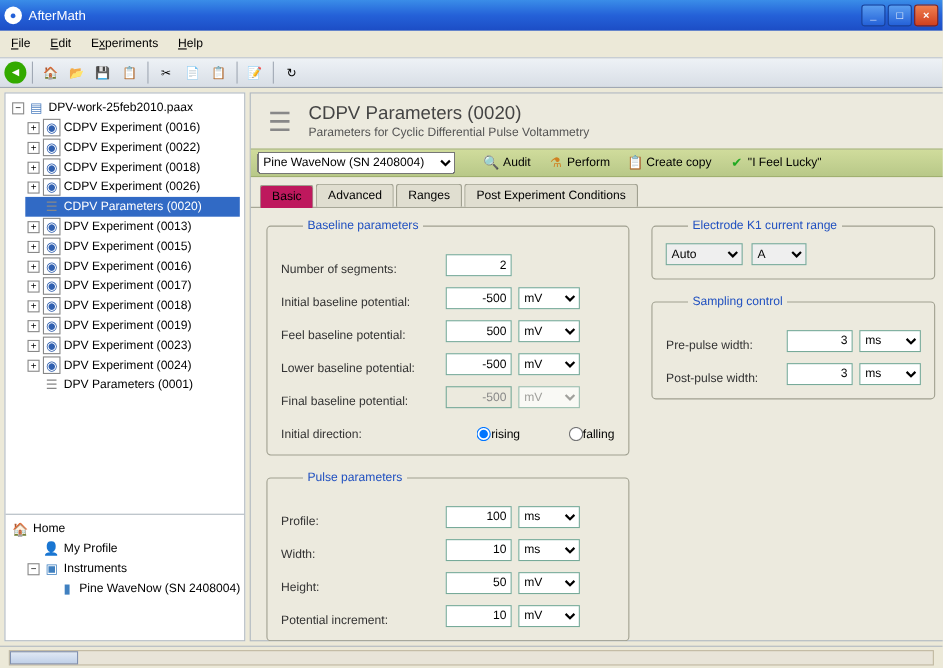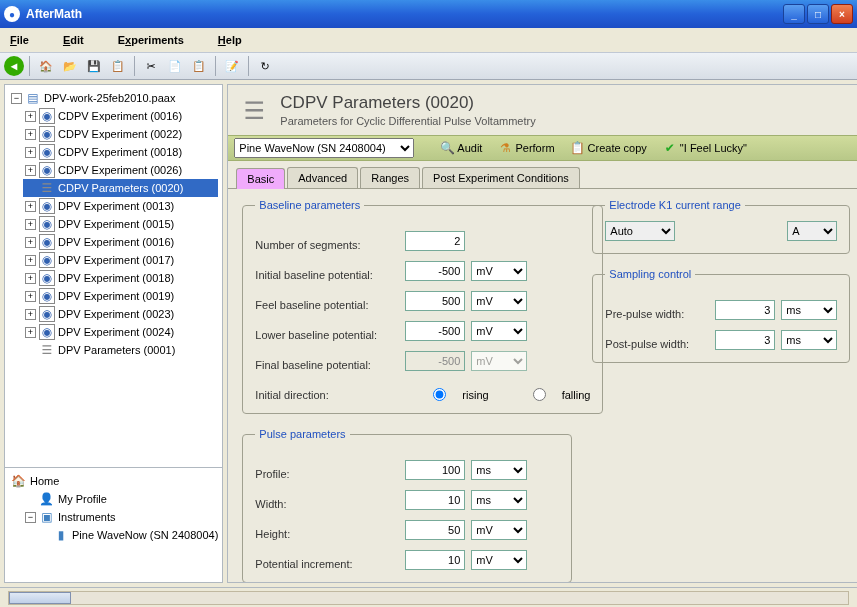--- a/index.html
+++ b/index.html
@@ -1,25 +1,25 @@
 <!DOCTYPE html>
 <html><head>
 <meta charset="utf-8">
 <style>
 * { box-sizing: border-box; margin: 0; padding: 0; font-family: Tahoma, Arial, sans-serif; font-size: 11px; }
 body { background: #ece9d8; width: 857px; height: 607px; overflow: hidden; }
 
 .titlebar { height: 28px; background: linear-gradient(to bottom, #3a8de8 0%, #2461d8 50%, #1c4dc5 100%); display: flex; align-items: center; padding: 0 4px; }
 .titlebar-icon { width: 16px; height: 16px; background: #fff; border-radius: 50%; margin-right: 6px; display: inline-flex; align-items: center; justify-content: center; color: #2461d8; font-weight: bold; font-size: 10px; }
-.titlebar-text { color: #fff; font-weight: bold; font-size: 12px; flex: 1; }
+.titlebar-text { color: #fff; font-weight: normal; font-size: 12px; flex: 1; }
 .winbtns { display: flex; gap: 2px; }
 .winbtn { width: 22px; height: 20px; background: linear-gradient(to bottom, #5a9ef0, #2461d8); border: 1px solid #1a4299; border-radius: 3px; color: #fff; display: flex; align-items: center; justify-content: center; font-size: 10px; font-weight: bold; cursor: pointer; }
 .winbtn.close { background: linear-gradient(to bottom, #f08050, #d04020); border-color: #902010; }
 
-.menubar { height: 24px; background: #ece9d8; display: flex; align-items: center; padding: 0 10px; gap: 34px; font-weight: bold; }
+.menubar { height: 24px; background: #ece9d8; display: flex; align-items: center; padding: 0 10px; gap: 18px; }
 .menubar span { cursor: pointer; }
 .menubar span u { text-decoration: underline; }
 
 .toolbar { height: 28px; background: linear-gradient(to bottom, #eef2f6, #d8dee6); border-top: 1px solid #c0c8d4; border-bottom: 1px solid #a0a8b4; display: flex; align-items: center; padding: 0 4px; gap: 2px; }
 .tbtn { width: 22px; height: 22px; display: inline-flex; align-items: center; justify-content: center; cursor: pointer; border-radius: 3px; }
 .tsep { width: 1px; height: 20px; background: #a0a8b4; margin: 0 3px; }
 
 .main { display: flex; height: calc(607px - 28px - 24px - 28px - 20px); }
 .leftpane { width: 230px; background: #fff; border: 1px solid #b0b8c0; margin: 4px 2px 4px 4px; display: flex; flex-direction: column; }
 .treepane { flex: 1; overflow: auto; padding: 4px; }
@@ -43,37 +43,37 @@
 .htitle { font-size: 17px; color: #444; margin-bottom: 2px; }
 .hsub { font-size: 11px; color: #555; }
 
 .actionbar { height: 26px; background: linear-gradient(to bottom, #d0dc9c, #b8c888); border-top: 1px solid #a0b070; border-bottom: 1px solid #a0b070; display: flex; align-items: center; padding: 0 6px; gap: 8px; }
 .actionbar select { width: 180px; height: 20px; font-size: 11px; }
 .abtn { display: inline-flex; align-items: center; gap: 3px; cursor: pointer; padding: 2px 4px; }
 .abtn .aicon { width: 14px; height: 14px; display: inline-flex; align-items: center; justify-content: center; font-size: 12px; }
 
 .tabbar { display: flex; padding: 6px 8px 0; gap: 0; border-bottom: 1px solid #a0a090; }
 .tab { padding: 4px 10px; border: 1px solid #a0a090; border-bottom: none; background: #e0ded0; cursor: pointer; margin-right: 2px; border-radius: 3px 3px 0 0; }
-.tab.active { background: #f0abfc; position: relative; top: 1px; }
+.tab.active { background: #be185d; position: relative; top: 1px; }
 
 .content { flex: 1; padding: 10px 14px; overflow: auto; display: flex; gap: 20px; }
 .col1 { width: 330px; }
 .col2 { flex: 1; }
 
 fieldset { border: 1px solid #a0a090; border-radius: 4px; padding: 10px 12px 12px; margin-bottom: 14px; }
-legend { color: #2050c0; padding: 0 4px; font-size: 11px; }
+legend { color: #2050c0; padding: 0 4px; font-size: 11px; margin-left: 20px; }
 .frow { display: flex; align-items: flex-end; height: 30px; }
 .flabel { width: 150px; color: #333; }
 .finput { width: 60px; height: 20px; text-align: right; padding-right: 4px; border: 1px solid #7a9; margin-right: 6px; background: #fff; }
 .finput:disabled { background: #eceade; color: #888; }
 .fsel { width: 56px; height: 20px; font-size: 11px; border: 1px solid #7a9; background: #fff; }
 .radios { display: flex; gap: 16px; align-items: center; }
-.radios label { display: flex; align-items: center; gap: 16px; cursor: pointer; padding-left: 28px; }
-
-.k1row { display: flex; justify-content: space-between; gap: 8px; }
+.radios label { display: flex; align-items: center; gap: 0; cursor: pointer; padding-left: 28px; }
+
+.k1row { display: flex; justify-content: flex-start; gap: 8px; }
 .k1row select { height: 20px; font-size: 11px; border: 1px solid #7a9; }
 .k1row .s1 { width: 70px; }
 .k1row .s2 { width: 50px; }
 
 .statusbar { height: 20px; background: #ece9d8; border-top: 1px solid #b0b8c0; display: flex; align-items: center; padding: 0 8px; }
 .statusbar .scroll { flex: 1; height: 14px; background: #e8e4d8; border: 1px solid #c0b8a0; position: relative; }
 .statusbar .scroll::before { content: ''; position: absolute; left: 0; top: 0; bottom: 0; width: 60px; background: linear-gradient(to bottom, #e0e8f4, #c0d0e8); border: 1px solid #8090b0; }
 </style>
 </head>
 <body>

